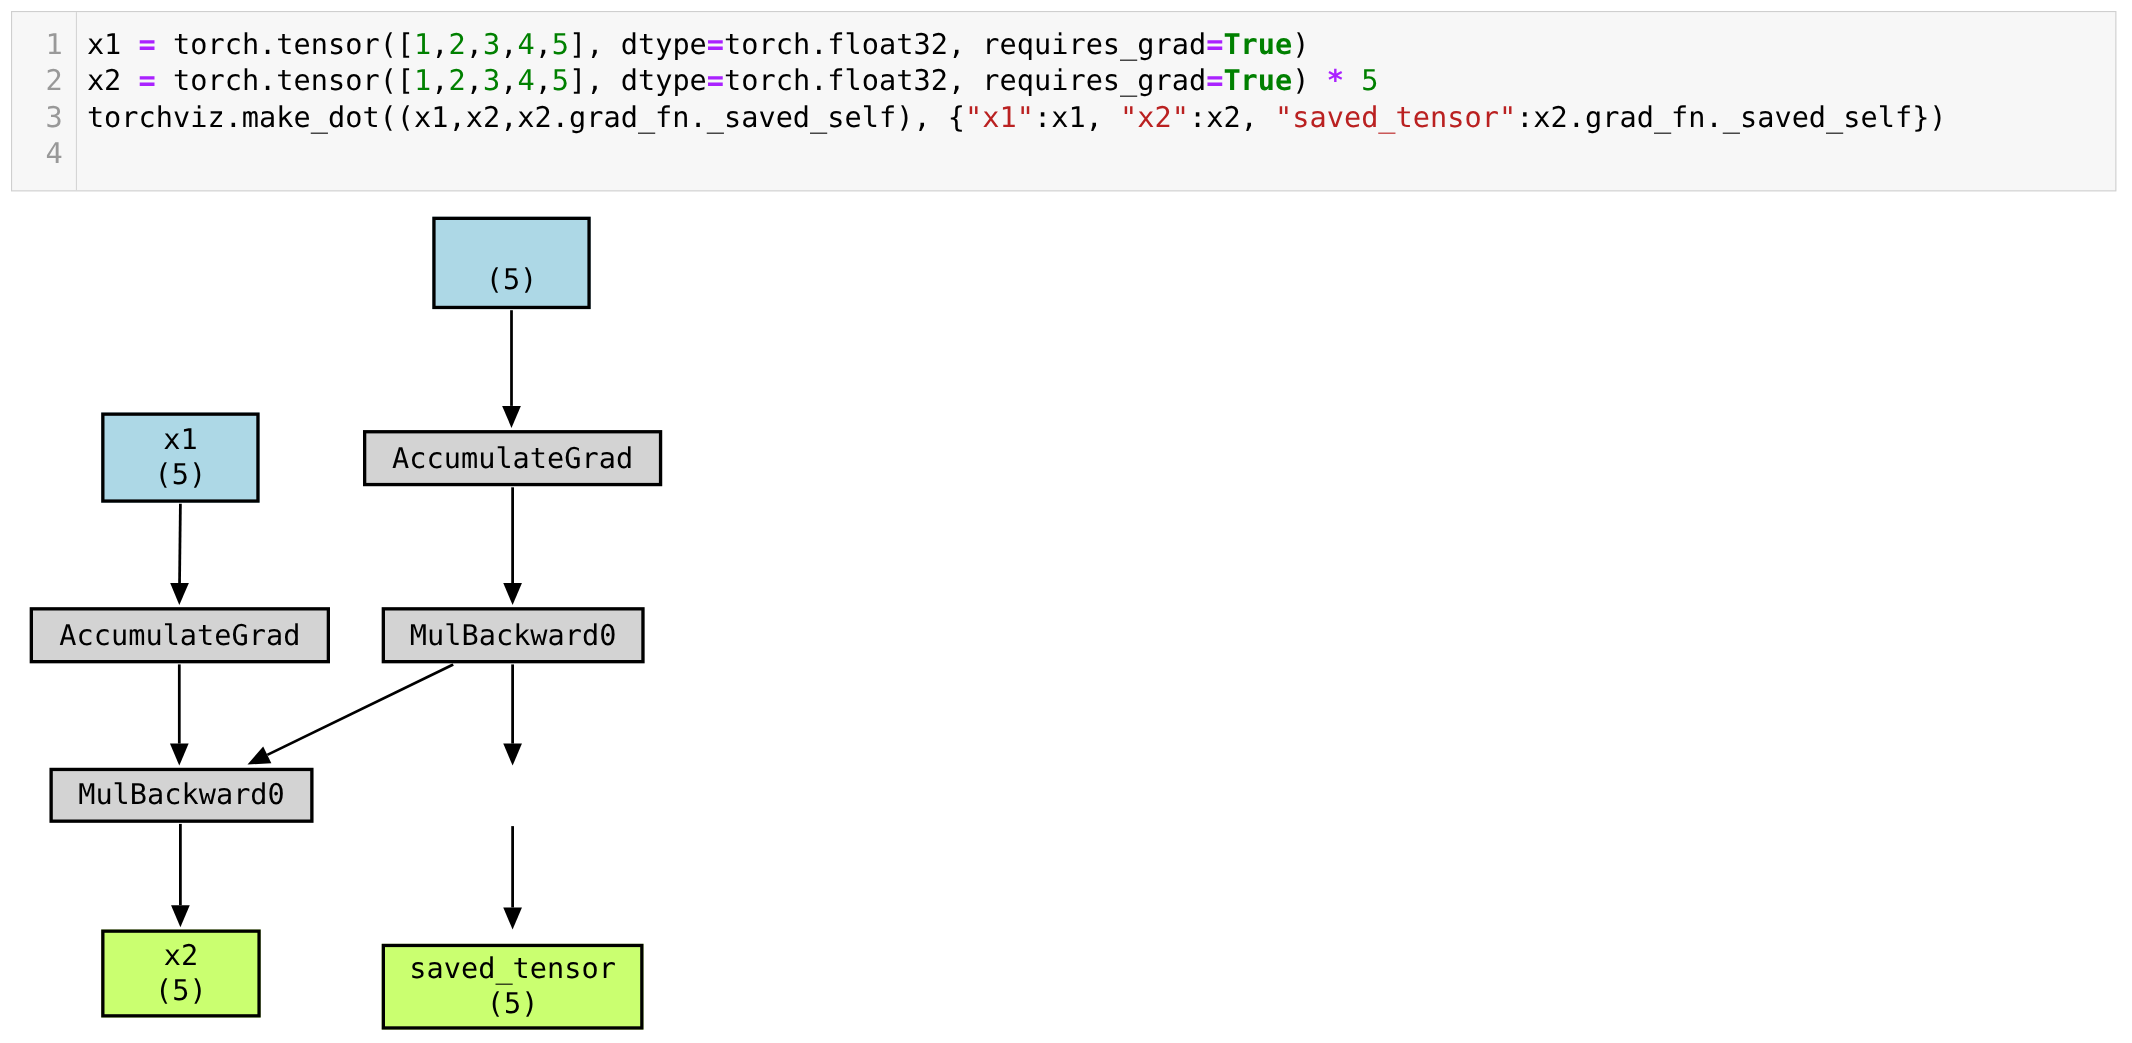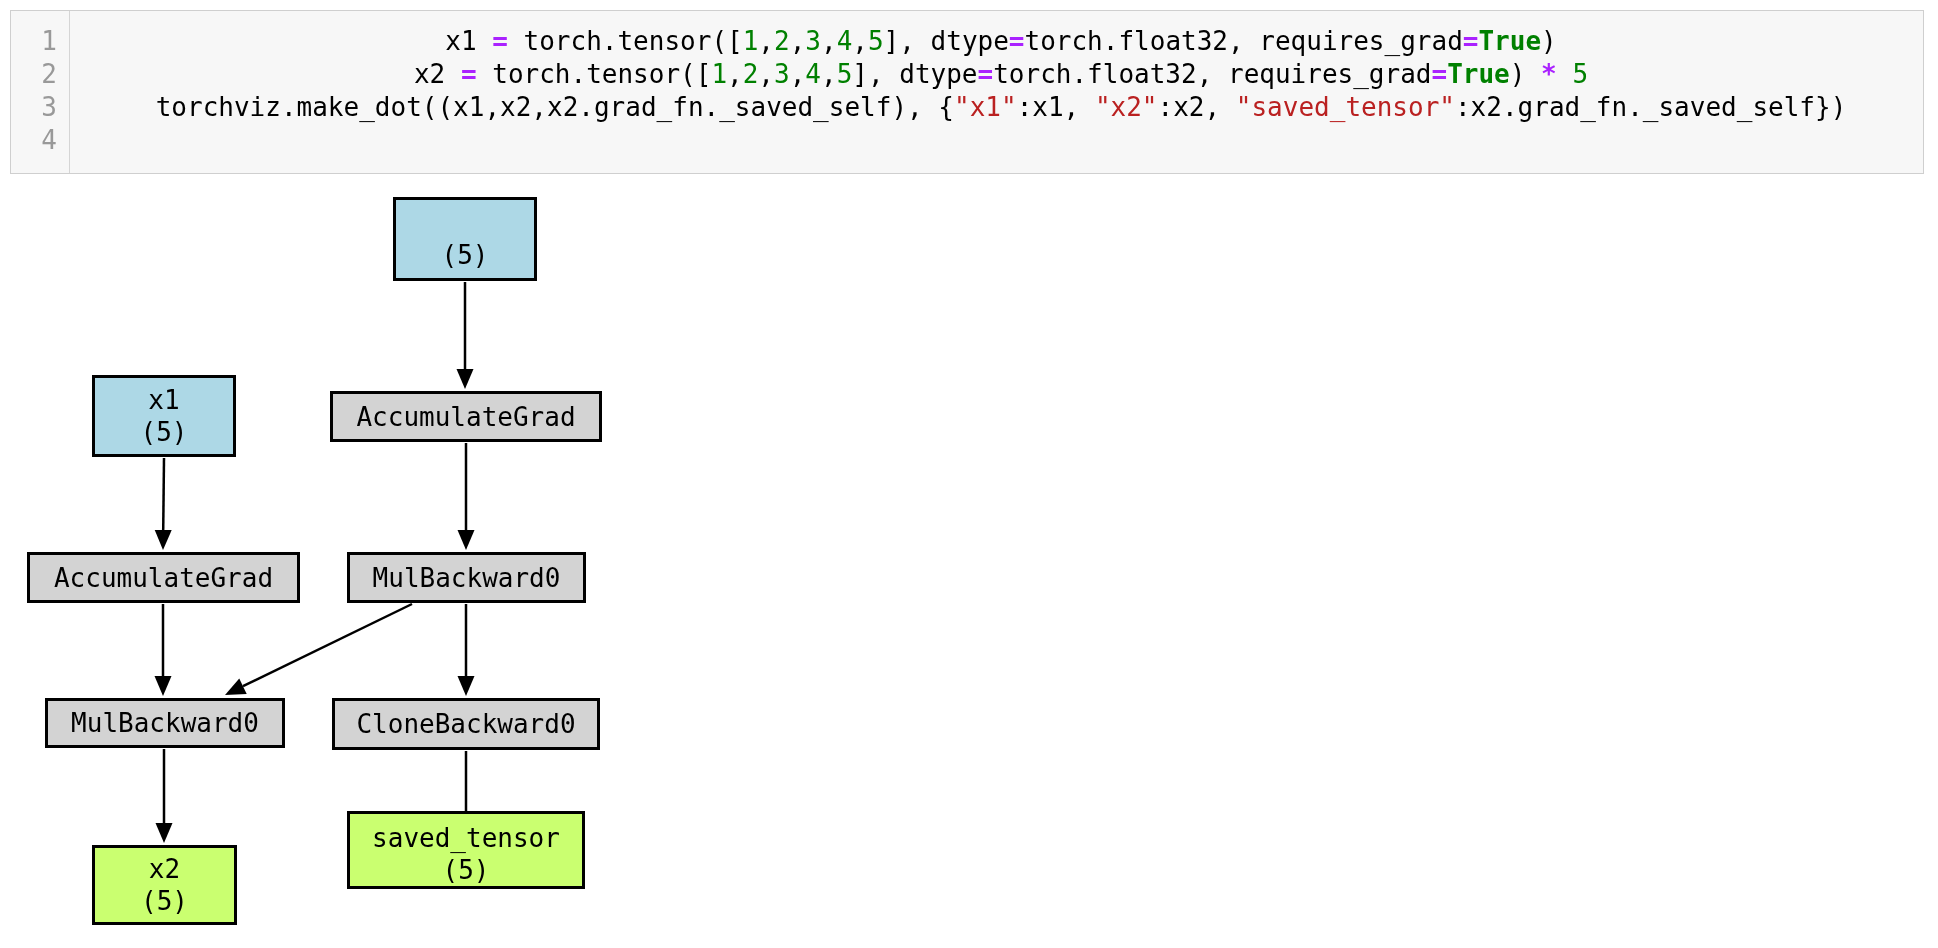--- a/index.html
+++ b/index.html
@@ -6,21 +6,21 @@
   body{width:1938px;height:948px;position:relative;overflow:hidden;
        font-family:"DejaVu Sans Mono","Liberation Mono",monospace;}
 
   
   #cell{position:absolute;left:10px;top:10px;width:1914px;height:164px;
         background:#f7f7f7;border:1px solid #cfcfcf;display:flex;
         font-size:26px;line-height:33px;box-sizing:border-box;}
   #gutter{width:46px;flex:0 0 46px;border-right:1px solid #d5d5d5;
           padding:14px 12px 0 0;text-align:right;color:#999999;box-sizing:content-box;}
   #gutter .ln{display:block;height:33px;}
-  #code-lines{padding:14px 0 0 9px;flex:1;min-width:0;text-align:center;}
+  #code-lines{padding:14px 0 0 9px;flex:1;min-width:0;}
   .cl{display:block;height:33px;white-space:pre;color:#000000;}
   .tok-p{color:#000000;}
   .tok-o{color:#AA22FF;font-weight:bold;}
   .tok-n{color:#008000;}
   .tok-kw{color:#008000;font-weight:bold;}
   .tok-s{color:#BA2121;}
 
   
   #graph-area{position:absolute;left:0;top:0;width:1938px;height:948px;}
   #edge-svg{position:absolute;left:0;top:0;}
@@ -94,24 +94,21 @@
     </div>
     <div class="node" style="left: 27px; top: 552px; width: 273px; height: 51px; background: rgb(211, 211, 211);">
       <span class="node-line">AccumulateGrad</span>
     </div>
     <div class="node" style="left: 347px; top: 552px; width: 239px; height: 51px; background: rgb(211, 211, 211);">
       <span class="node-line">MulBackward0</span>
     </div>
     <div class="node" style="left: 45px; top: 698px; width: 240px; height: 50px; background: rgb(211, 211, 211);">
       <span class="node-line">MulBackward0</span>
     </div>
-    <div class="node" style="left: 332px; top: 698px; width: 268px; height: 52px; background: rgb(211, 211, 211);">
-      <span class="node-line">CloneBackward0</span>
-    </div>
     <div class="node" style="left: 92px; top: 845px; width: 145px; height: 80px; background: rgb(202, 255, 112);">
       <span class="node-line">x2</span>
       <span class="node-line">(5)</span>
     </div>
-    <div class="node" style="left: 347px; top: 811px; width: 238px; height: 78px; background: rgb(202, 255, 112); justify-content: flex-end;">
+    <div class="node" style="left: 347px; top: 858px; width: 238px; height: 78px; background: rgb(202, 255, 112);">
       <span class="node-line">saved_tensor</span>
       <span class="node-line">(5)</span>
     </div>
   </div>
 
 </body></html>

